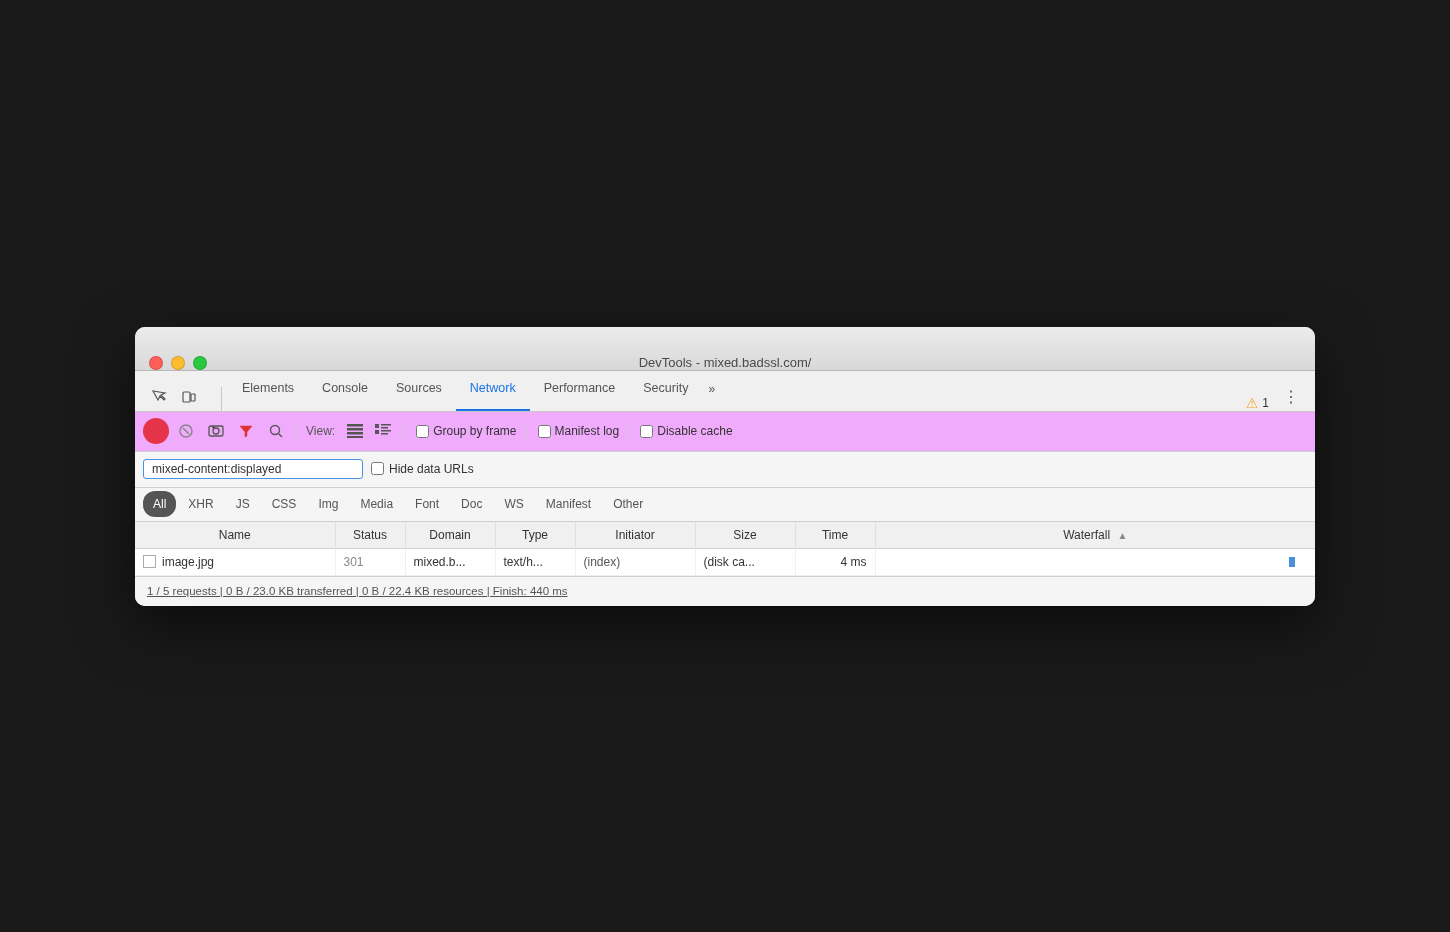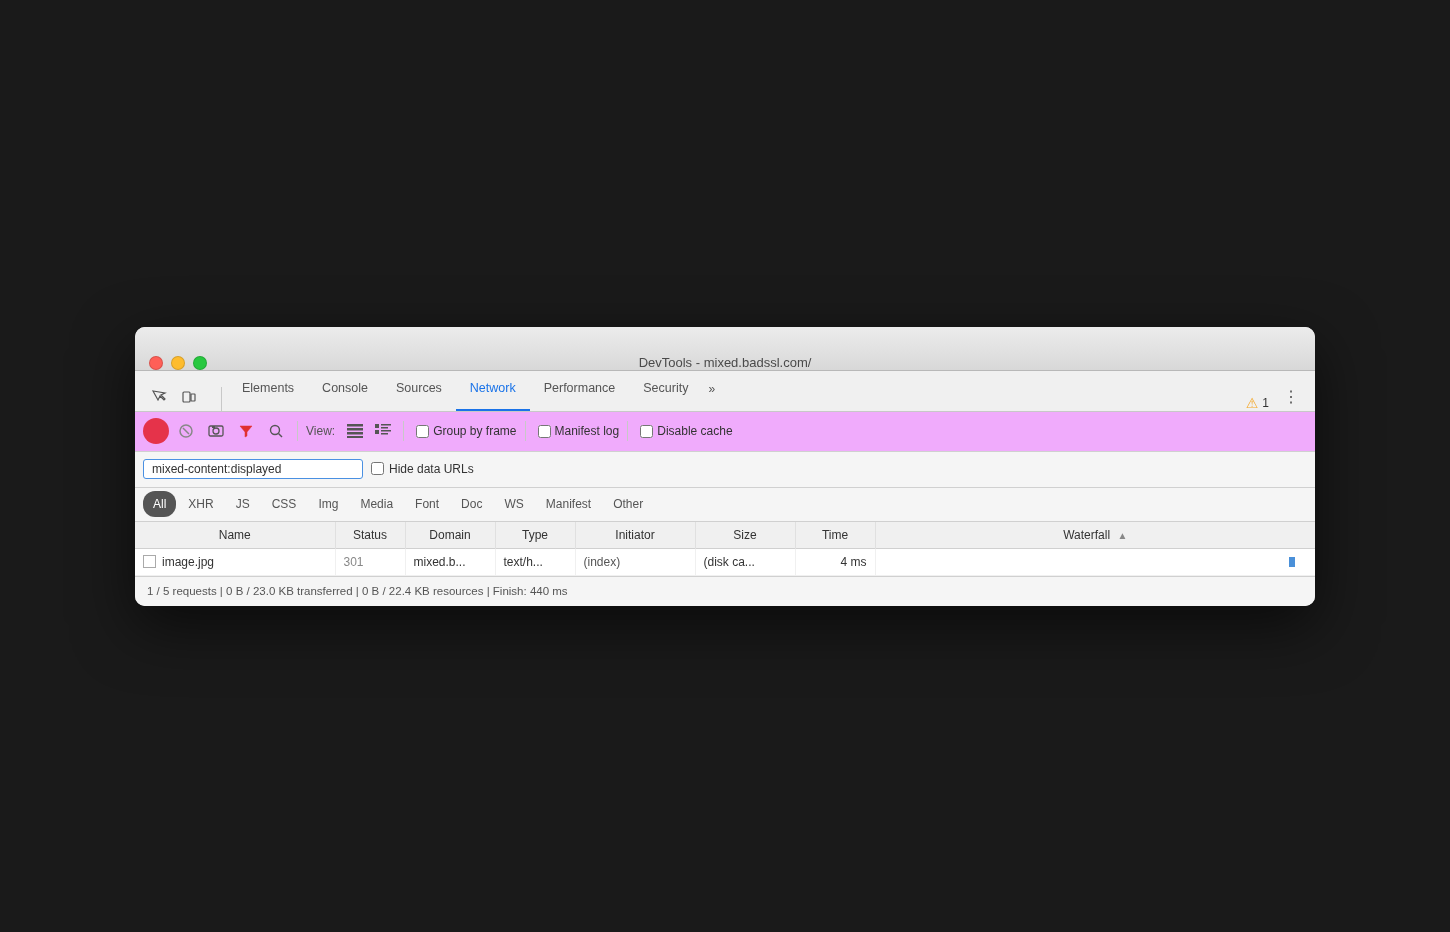--- a/index.html
+++ b/index.html
@@ -367,20 +367,21 @@
     
     .status-bar {
       background: #f5f5f5;
       border-top: 1px solid #d0d0d0;
       padding: 4px 12px;
       font-size: 11.5px;
       color: #555;
       height: 30px;
       display: flex;
       align-items: center;
+      text-decoration: underline;
     }
   </style>
 </head>
 <body>
 
 <div class="window">
 
   <div class="title-bar">
     <div class="traffic-lights">
       <div class="traffic-light tl-close"></div>

